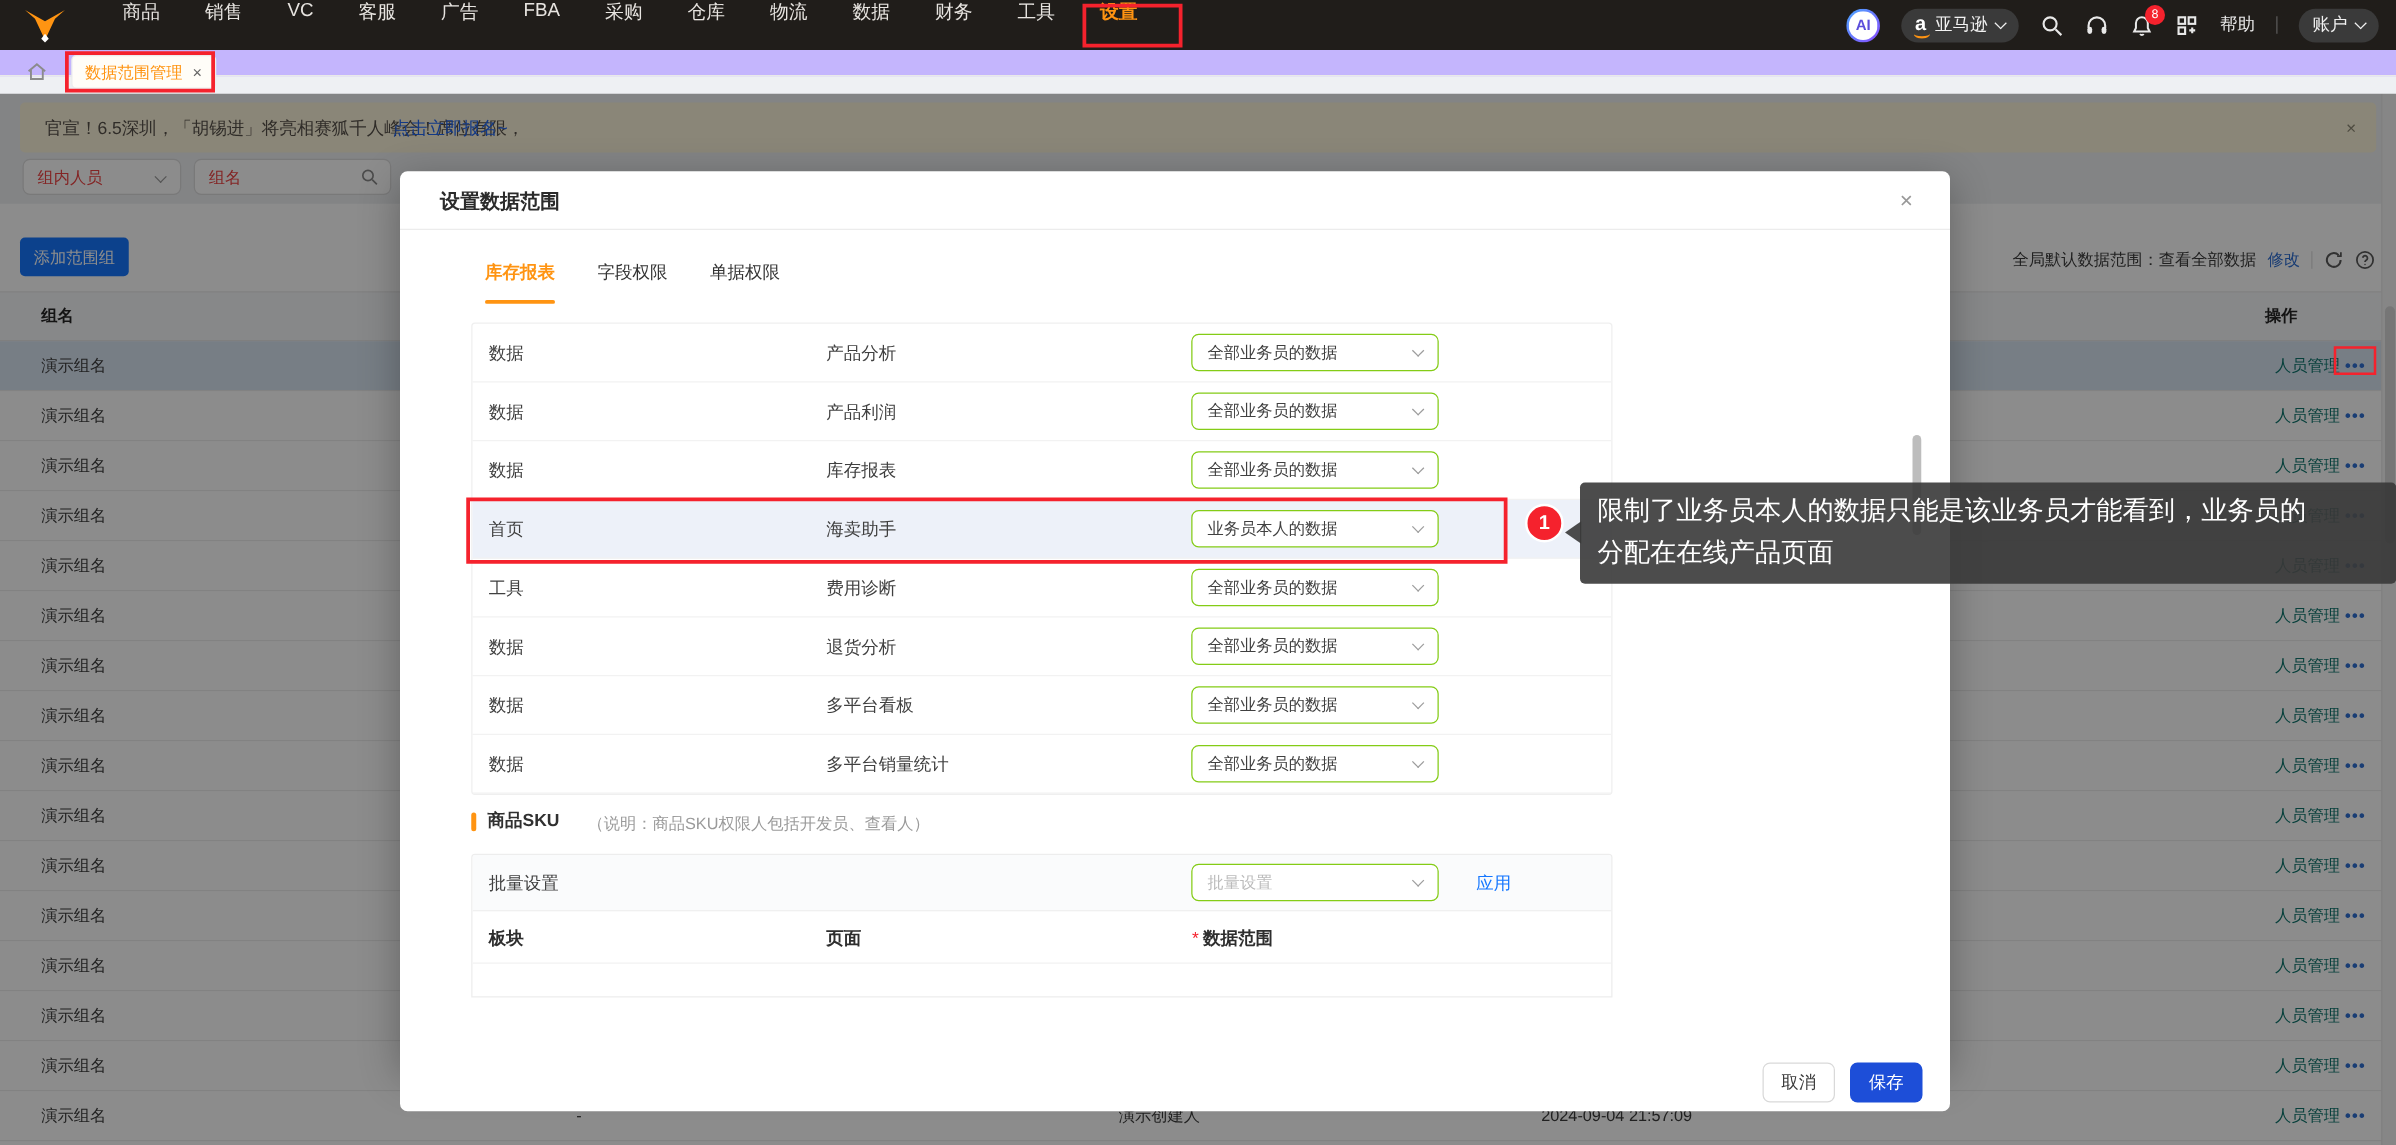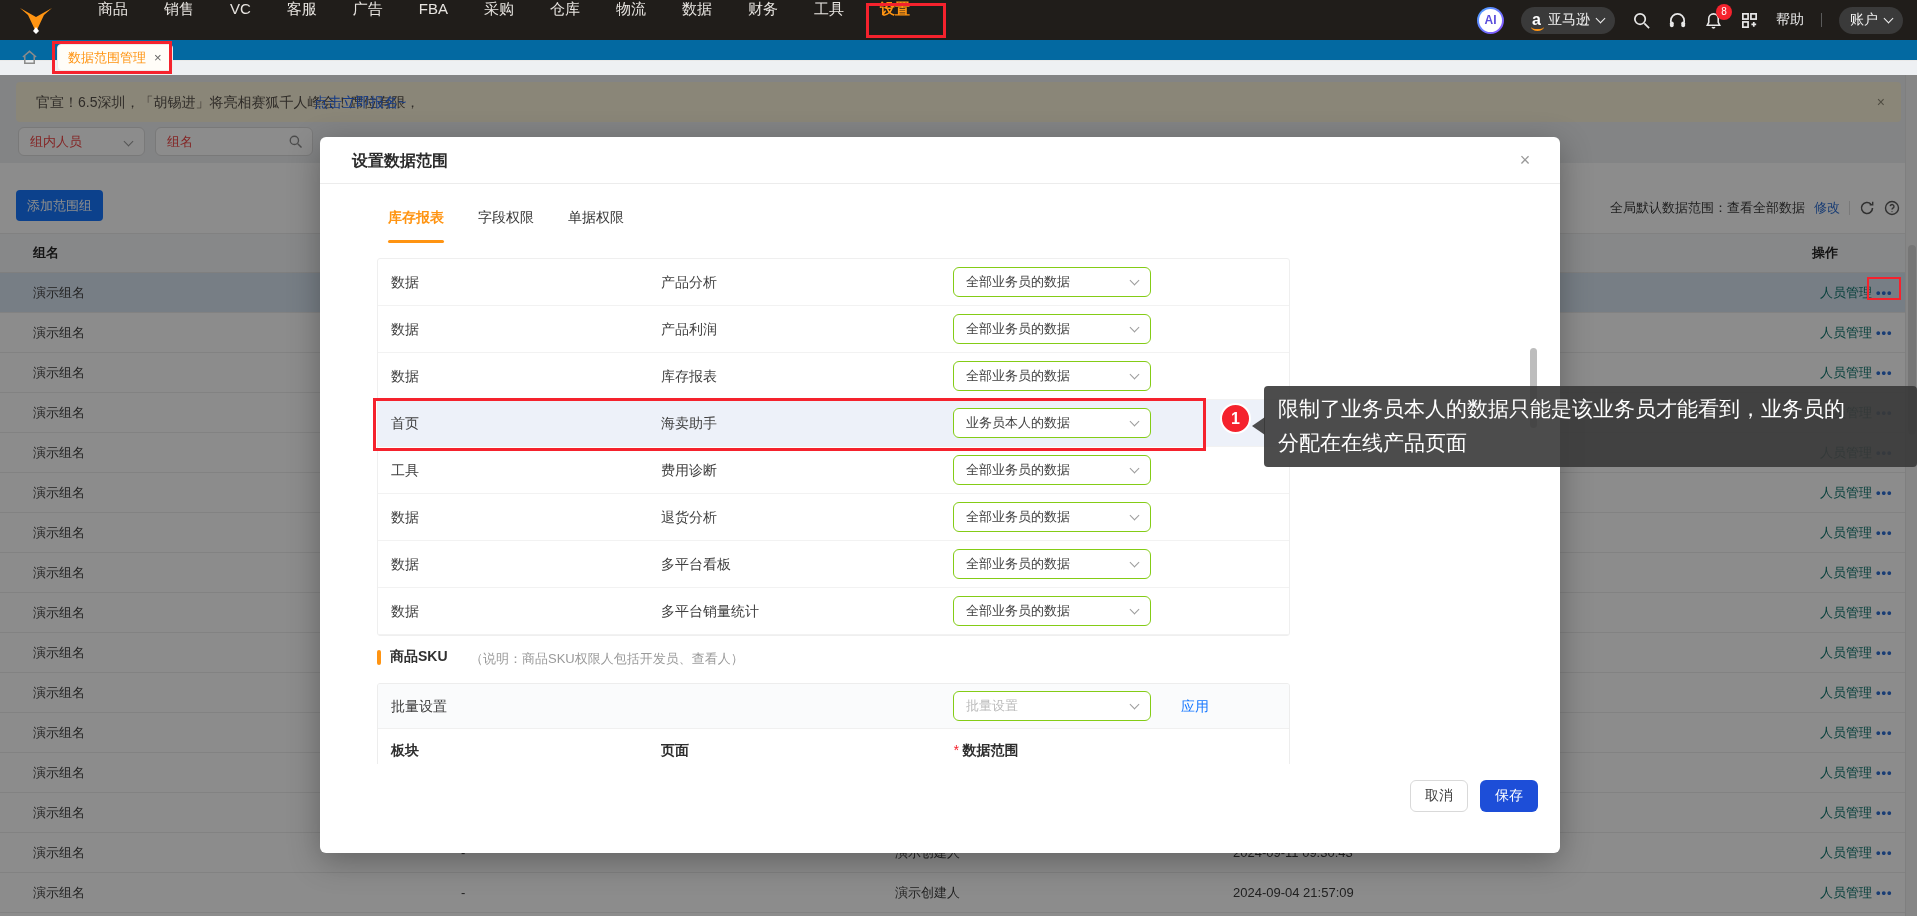--- a/index.html
+++ b/index.html
@@ -19,21 +19,21 @@
   .az-a::after{content:"";position:absolute;left:-1px;right:-3px;bottom:-4px;height:6px;border-bottom:2px solid #ff9412;border-radius:50%}
   .nav-ico{width:19px;height:19px;color:#e8e8e8;position:relative;cursor:pointer}
   .nav-ico svg{width:100%;height:100%}
   .bell-wrap{position:relative}
   .bell-badge{position:absolute;top:-7px;right:-9px;min-width:16px;height:16px;border-radius:8px;background:#f5222d;color:#fff;font-size:10px;display:flex;align-items:center;justify-content:center;padding:0 4px}
   .nav-help{color:#e8e8e8;font-size:14px;cursor:pointer}
   .nav-div{width:1px;height:14px;background:#5a5a5a}
   .caret-down{width:7px;height:7px;border-right:1.6px solid currentColor;border-bottom:1.6px solid currentColor;transform:rotate(45deg);margin-top:-4px;display:inline-block}
 
   
-  #tabbar{position:absolute;top:40px;left:0;width:1917px;height:21px;background:#0369a1;border-bottom:1px solid #e9e9e9;z-index:20}
+  #tabbar{position:absolute;top:40px;left:0;width:1917px;height:21px;background:#c4b5fd;border-bottom:1px solid #e9e9e9;z-index:20}
   .home-ico{position:absolute;left:21px;top:9px;width:17px;height:17px;color:#8b8b8b;cursor:pointer}
   .home-ico svg{width:100%;height:100%}
   .tab-pill{position:absolute;left:57px;top:4px;height:27px;background:#fffdf8;border:1px solid #ececec;border-radius:4px;display:flex;align-items:center;gap:8px;padding:0 10px;cursor:pointer}
   .tab-pill .t-label{color:#ff9412;font-size:13px}
   .tab-pill .t-close{color:#666;font-size:13px;cursor:pointer}
 
   
   #banner{position:absolute;left:16px;top:82px;width:1885px;height:40px;background:#fcf4da;border-radius:4px}
   #banner .b-text{position:absolute;left:20px;top:0;line-height:40px;font-size:14px;color:#56504a}
   #banner .b-link{position:absolute;left:298px;top:0;line-height:40px;font-size:14px;color:#2468f2;cursor:pointer}
@@ -103,21 +103,21 @@
   .sku-rowA .lab{position:absolute;left:13px;line-height:44px}
   .sku-rowA .m-select{top:7px}
   .sku-apply{position:absolute;left:803px;top:0;line-height:44px;font-size:14px;color:#1677ff;cursor:pointer}
   .sku-head{position:absolute;left:0;top:45px;width:911px;height:42px;font-size:14px;font-weight:700;color:#2e2e2e;border-bottom:1px solid #f2f2f2}
   .sku-head span{position:absolute;line-height:42px}
   .req{color:#f5222d;margin-right:4px;font-weight:400}
   .sku-partial{position:absolute;left:0;top:87px;width:911px;height:40px;font-size:14px;color:#404040}
   .sku-partial span{position:absolute;line-height:40px}
   .sku-partial .m-select{top:7px}
 
-  #m-footer{position:absolute;left:0;top:627px;width:1240px;height:55px;background:#fff;border-radius:0 0 6px 6px}
+  #m-footer{position:absolute;left:0;top:697px;width:1240px;height:55px;background:#fff;border-radius:0 0 6px 6px}
   .btn{position:absolute;top:16px;height:32px;border-radius:6px;font-size:14px;display:flex;align-items:center;justify-content:center;cursor:pointer}
   #btn-cancel{left:1090px;width:58px;background:#fff;border:1px solid #d9d9d9;color:#3c3c3c}
   #btn-save{left:1160px;width:58px;background:#1d4ed8;color:#fff}
   #m-scrollbar{position:absolute;left:1210px;top:211px;width:7px;height:80px;border-radius:4px;background:#bdbdbd}
 
   
   .red-box{position:absolute;border:3px solid #f5222d;pointer-events:none}
   #anno-settings{left:866px;top:3px;width:80px;height:35px;z-index:50}
   #anno-tab{left:52px;top:41px;width:120px;height:33px;z-index:50}
   #anno-dots{left:1867px;top:277px;width:34px;height:23px;border-width:2px;z-index:15}

